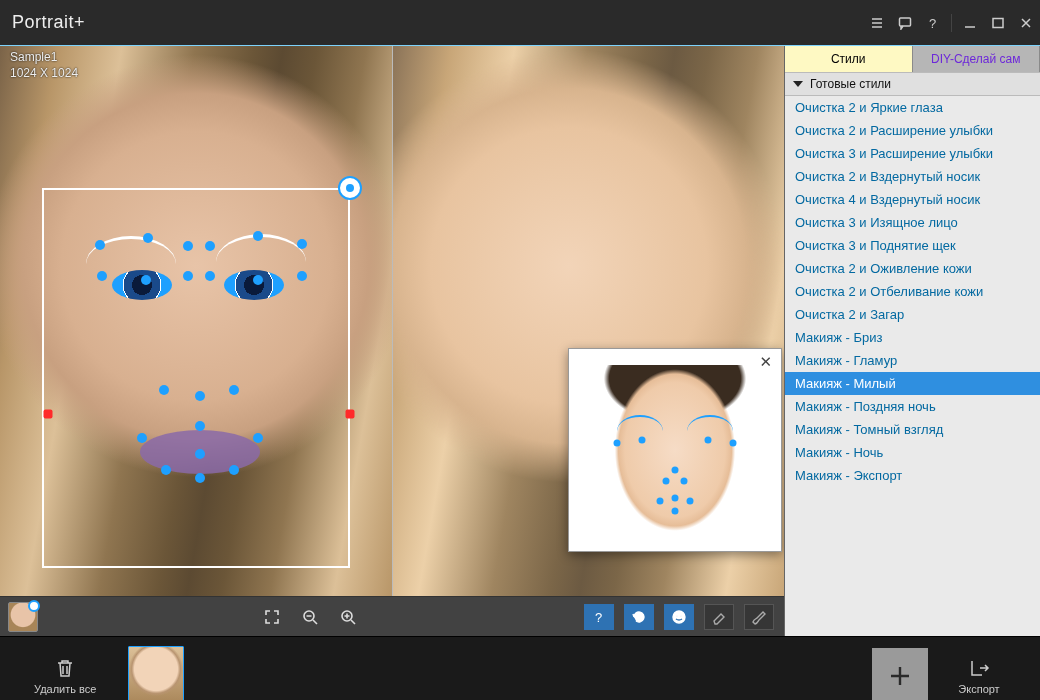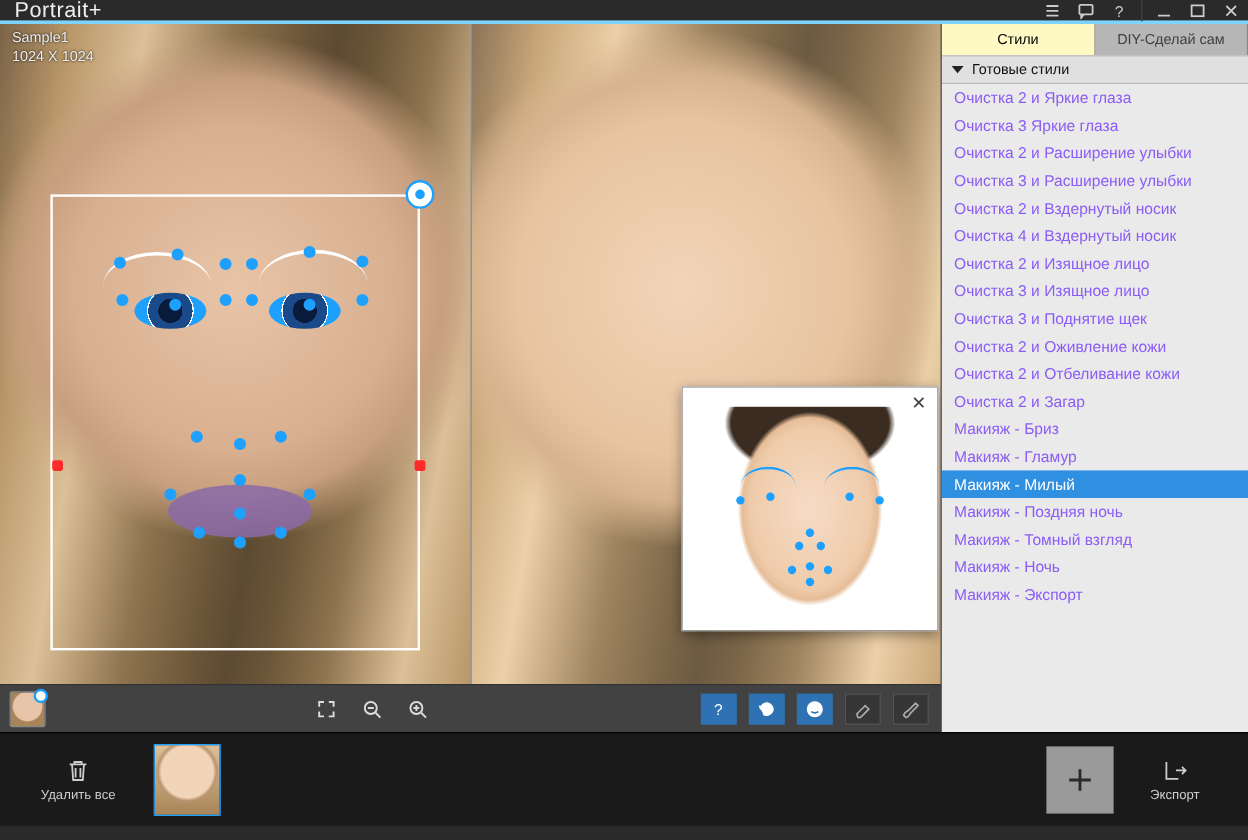--- a/index.html
+++ b/index.html
@@ -4,33 +4,33 @@
 <style>
 * { box-sizing: border-box; margin: 0; padding: 0; }
 html, body {
   width: 1040px; height: 700px; overflow: hidden;
   font-family: "Segoe UI", Arial, sans-serif;
   background: #2a2a2a; color: #ddd; font-size: 13px;
   user-select: none;
 }
 
 .title-bar {
-  height: 20px; background: #2a2a2a; display: flex; align-items: center;
-  padding: 0 0 0 12px; border-bottom: 3px solid #7dd3fc;
+  height: 46px; background: #2a2a2a; display: flex; align-items: center;
+  padding: 0 0 0 12px; border-bottom: 1px solid #7dd3fc;
 }
 .title-bar .app-name { font-size: 18px; font-weight: 300; color: #eee; letter-spacing: .5px; }
 .title-bar .spacer { flex: 1; }
 .tb-btn {
   width: 28px; height: 32px; display:flex; align-items:center; justify-content:center;
   color:#ccc; cursor:pointer;
 }
 .tb-btn svg { stroke:#ccc; stroke-width:1.5; fill:none; }
 
 .main-row { display:flex; height: 590px; }
-.canvas-col { flex:1; display:flex; flex-direction:column; background:#404040; position:relative; }
+.canvas-col { flex:1; display:flex; flex-direction:column; background:#b91c1c; position:relative; }
 .side-panel { width: 256px; background:#e8e8e8; color:#222; display:flex; flex-direction:column; border-left:1px solid #666; }
 
 .viewer { flex:1; position:relative; overflow:hidden; background:#555; }
 .img-info {
   position:absolute; top:4px; left:10px; color:#eee; font-size:12px; line-height:1.3;
   z-index:6; text-shadow:0 0 2px #000;
 }
 .split {
   position:absolute; inset:0; display:flex;
 }
@@ -115,36 +115,36 @@
   width:30px; height:26px; display:flex; align-items:center; justify-content:center;
   background:#2e72b3; margin:0 2px; cursor:pointer; color:#fff;
 }
 .tool-box.dark{ background:#363636; border:1px solid #555; color:#ccc;}
 .tool-box svg{ fill:#fff; stroke:#fff; stroke-width:1.4;}
 .tool-box.dark svg{ fill:none; stroke:#aaa;}
 
 .tabs{ display:flex; height:26px; background:#bdbdbd; }
 .tab{
   flex:1; display:flex; align-items:center; justify-content:center;
-  font-size:12px; color:#404040; background:#b6b6b6; border-right:1px solid #8a8a8a;
+  font-size:12px; color:#6d28d9; background:#b6b6b6; border-right:1px solid #8a8a8a;
   cursor:pointer;
 }
 .tab.active{ background:#fef9c3; color:#000; border-bottom:none;}
 .section-head{
   background:#e0e0e0; padding:4px 8px; font-size:12px; color:#111; border-bottom:1px solid #bbb;
   display:flex; align-items:center; gap:4px; border-top:1px solid #bbb;
 }
 .style-list{
   flex:1; overflow-y:auto; background:#eaeaea; position:relative;
 }
 .style-list::-webkit-scrollbar{ width:16px; }
 .style-list::-webkit-scrollbar-track{ background:#d0d0d0; }
 .style-list::-webkit-scrollbar-thumb{ background:#9a9a9a; border:2px solid #d0d0d0; border-radius:2px;}
 .style-item{
-  padding:4px 10px; font-size:13px; color:#8b5cf6; cursor:pointer;
+  padding:4px 10px; font-size:13px; color:#0369a1; cursor:pointer;
   white-space:nowrap; overflow:hidden; text-overflow:ellipsis;
 }
 .style-item.selected{ background:#2f8fe0; color:#fff; }
 
 .bottom-bar{
   height:78px; background:#1a1a1a; display:flex; align-items:center;
   padding:0 26px; gap:4px; border-top:1px solid #000;
 }
 .bb-btn{
   display:flex; flex-direction:column; align-items:center; justify-content:center;
@@ -337,26 +337,24 @@
     <div class="tabs">
       <div class="tab active">Стили</div>
       <div class="tab">DIY-Сделай сам</div>
     </div>
     <div class="section-head">
       <span class="tri"></span>
       <span>Готовые стили</span>
     </div>
     <div class="style-list" id="style-list">
         <div class="style-item">Очистка 2 и Яркие глаза</div>
-        <div class="style-item">Очистка 3 Яркие глаза</div>
         <div class="style-item">Очистка 2 и Расширение улыбки</div>
         <div class="style-item">Очистка 3 и Расширение улыбки</div>
         <div class="style-item">Очистка 2 и Вздернутый носик</div>
         <div class="style-item">Очистка 4 и Вздернутый носик</div>
-        <div class="style-item">Очистка 2 и Изящное лицо</div>
         <div class="style-item">Очистка 3 и Изящное лицо</div>
         <div class="style-item">Очистка 3 и Поднятие щек</div>
         <div class="style-item">Очистка 2 и Оживление кожи</div>
         <div class="style-item">Очистка 2 и Отбеливание кожи</div>
         <div class="style-item">Очистка 2 и Загар</div>
         <div class="style-item">Макияж - Бриз</div>
         <div class="style-item">Макияж - Гламур</div>
         <div class="style-item selected">Макияж - Милый</div>
         <div class="style-item">Макияж - Поздняя ночь</div>
         <div class="style-item">Макияж - Томный взгляд</div>

